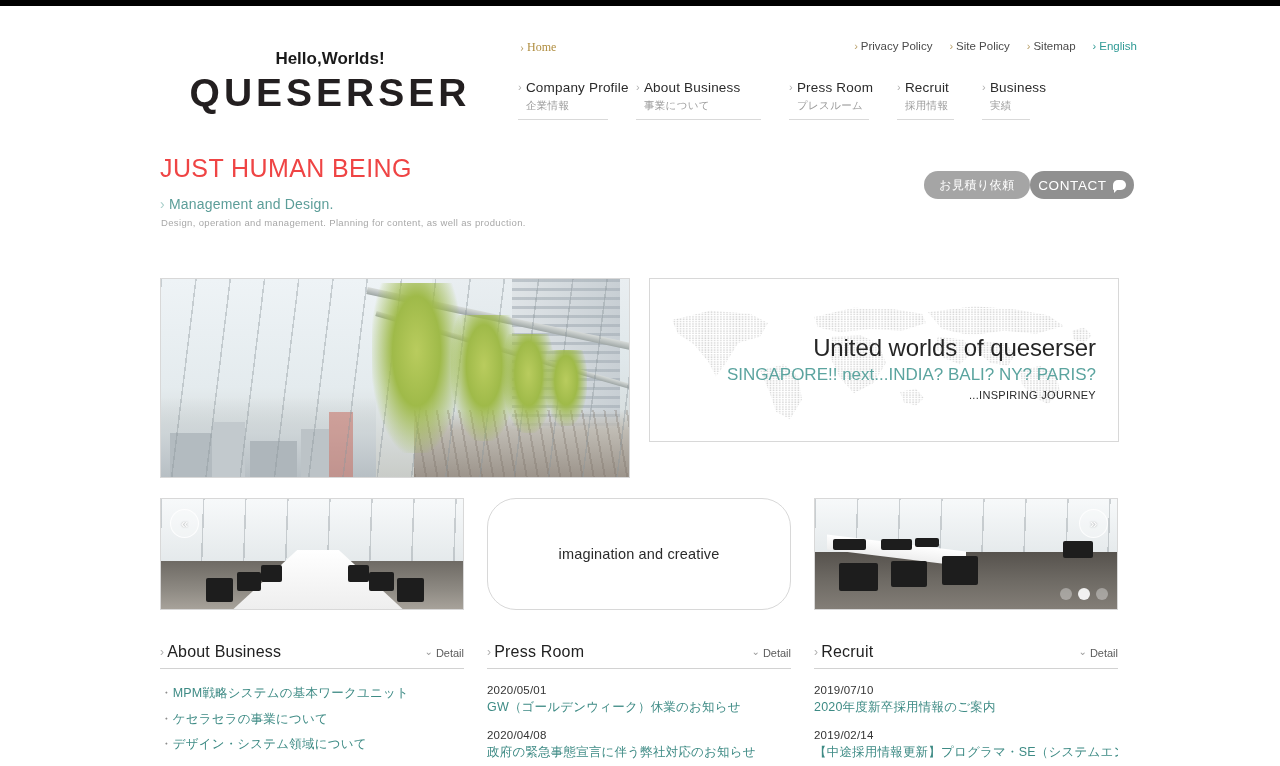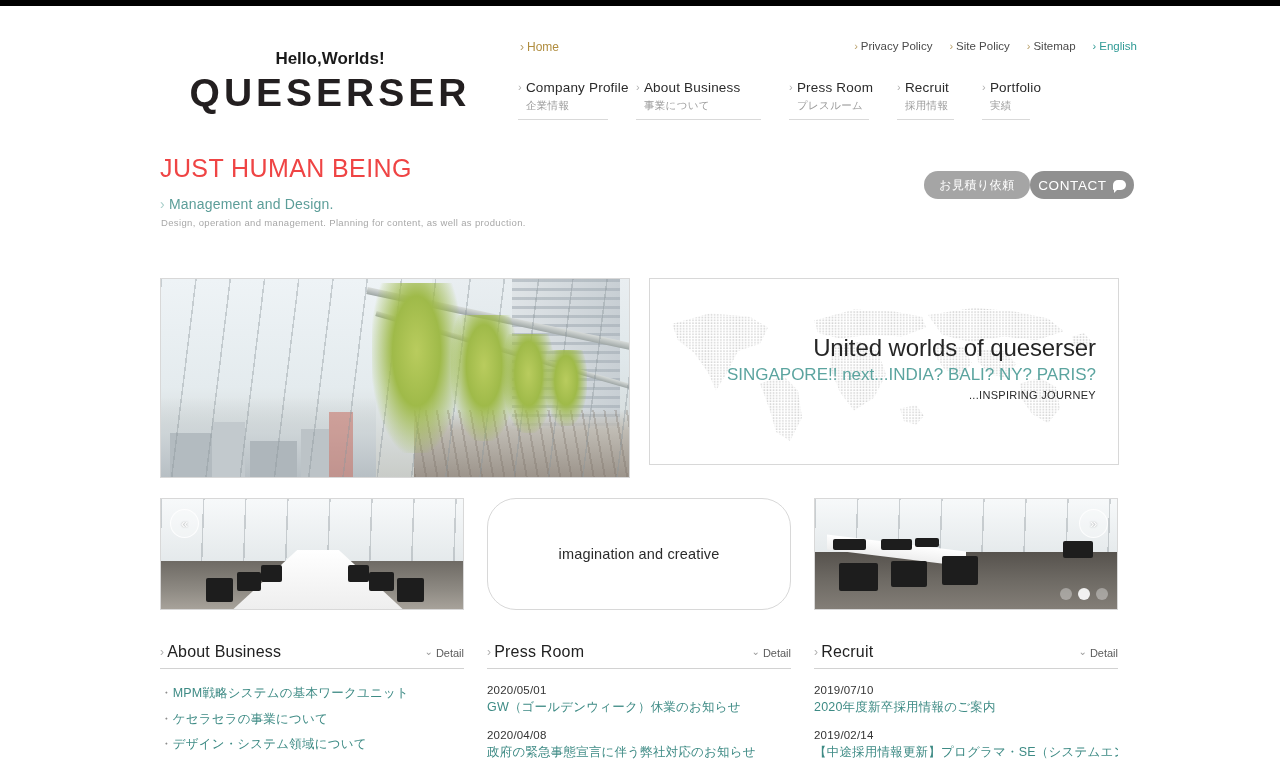--- a/index.html
+++ b/index.html
@@ -70,20 +70,21 @@
   .util-nav a.active .arrow-s::before { color: #2f9a95; }
 
   .home-link {
     position: absolute;
     left: 520px;
     top: 34px;
     font-size: 12px;
     color: #b08d3f;
     text-decoration: none;
     white-space: nowrap;
+    font-family: Liberation Serif, serif;
   }
   .home-link::before {
     content: "›";
     margin-right: 3px;
     color: #b9a06a;
   }
 
   
   .main-nav {
     position: absolute;
@@ -257,21 +258,21 @@
   }
   .photo-main .beam {
     position: absolute;
     height: 7px;
     background: linear-gradient(to bottom,#d7dbd9,#9fa7a6);
     transform-origin: left center;
   }
 
   .map-banner {
     width: 470px;
-    height: 187px;
+    height: 164px;
     border: 1px solid #d8d8d8;
     background: #ffffff;
     position: relative;
     overflow: hidden;
   }
   .map-dots {
     position: absolute;
     left: 14px; top: 18px; right: 14px; bottom: 14px;
     opacity: 0.85;
   }
@@ -490,21 +491,21 @@
         <div class="nav-en">Press Room</div>
         <div class="nav-jp">プレスルーム</div>
         <div class="nav-underline"></div>
       </a>
       <a class="nav-item" href="#" style="width:85px">
         <div class="nav-en">Recruit</div>
         <div class="nav-jp">採用情報</div>
         <div class="nav-underline"></div>
       </a>
       <a class="nav-item" href="#" style="width:76px">
-        <div class="nav-en">Portfolio</div>
+        <div class="nav-en">Business</div>
         <div class="nav-jp">実績</div>
         <div class="nav-underline"></div>
       </a>
     </div>
   </div>
 
   <div class="hero">
     <div class="hero-title">JUST HUMAN BEING</div>
     <div class="hero-sub">Management and Design.</div>
     <div class="hero-desc">Design, operation and management. Planning for content, as well as production.</div>

